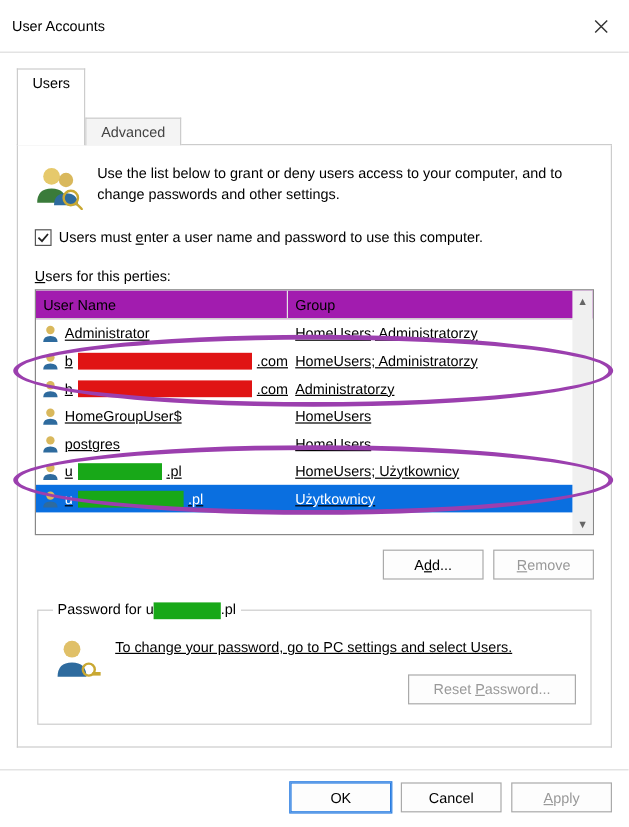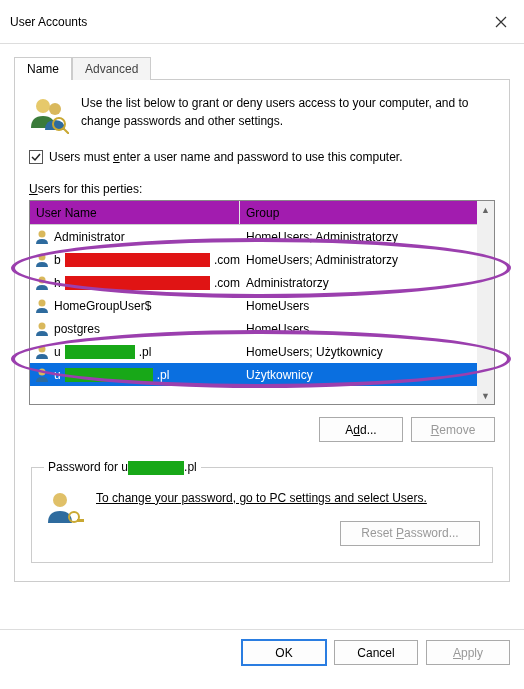--- a/index.html
+++ b/index.html
@@ -46,20 +46,21 @@
     top: 1px;
     font-size: 12px;
   }
   .tab.active {
     background: #fff;
     z-index: 2;
   }
   .tab.inactive {
     background: #f4f4f4;
     color: #444;
+    margin-top: 41px;
   }
   .tab-page {
     border: 1px solid #ccc;
     border-top: none;
     padding: 14px 14px 18px 14px;
     position: relative;
   }
   .intro {
     display: flex;
     gap: 12px;
@@ -95,21 +96,21 @@
     align-items:center;
   }
   .col-name { width: 210px; padding-left:6px; border-right:1px solid #e4e4e4; height:100%; display:flex; align-items:center;}
   .col-group { flex:1; padding-left:6px; height:100%; display:flex; align-items:center;}
   .scrollbar {
     position:absolute; right:0; top:0; width:17px; height:100%;
     background:#f0f0f0;
     display:flex; flex-direction:column; justify-content:space-between; align-items:center;
   }
   .scrollbar .arrow { height:17px; width:17px; display:flex;align-items:center;justify-content:center; font-size:9px; color:#666;}
-  .list-body { position:absolute; left:0; right:17px; top:24px; bottom:0; }
+  .list-body { position:absolute; left:0; right:17px; top:24px; bottom:0;text-decoration:underline; }
   .row {
     display:flex; align-items:center;
     height: 23px;
     font-size:12px;
   }
   .row .c1 { width:210px; padding-left:4px; display:flex; align-items:center; gap:4px; overflow:hidden; white-space:nowrap;}
   .row .c2 { flex:1; padding-left:6px; overflow:hidden; white-space:nowrap;}
   .row.selected { background:#0a6fe0; color:#fff; }
   .usericon { width:16px; height:16px; flex:none; }
   .redblock { display:inline-block; height:14px; background:#e01414; }
@@ -125,21 +126,21 @@
   button.primary { border:1px solid #2a7de1; outline:1px solid #2a7de1; }
   fieldset.pwd {
     border:1px solid #ccc; margin-top:18px; padding:14px 12px 16px 12px;
     position:relative;
   }
   fieldset.pwd legend { padding: 0 4px; font-size:12px; }
   .pwdrow { display:flex; gap:12px; align-items:flex-start;}
   .pwdrow .icon { width:40px; height:40px; flex:none;}
   .pwdrow p { margin:0; line-height:1.5;text-decoration:underline;}
   .footer {
-    position:absolute; left:0; right:0; bottom:12px;
+    position:absolute; left:0; right:0; bottom:0;
     display:flex; gap:8px; justify-content:flex-end;
     padding: 10px 14px 12px;
     border-top:1px solid #ddd;
     background:#fff;
   }
   
   .ellipse {
     position:absolute;
     border: 4px solid #9b3fae;
     border-radius: 50%;
@@ -156,21 +157,21 @@
   <div class="close-btn">
     <svg width="12" height="12" viewBox="0 0 12 12">
         <path d="M1 1 L11 11 M11 1 L1 11" stroke="#333" stroke-width="1.2"></path>
       </svg>
   </div>
 </div>
 
 <div class="client">
 
   <div class="tabs">
-    <div class="tab active">Name</div>
+    <div class="tab active">Users</div>
     <div class="tab inactive">Advanced</div>
   </div>
 
   <div class="tab-page">
 
     <div class="intro">
       <span class="icon">
         <svg viewBox="0 0 40 40" width="40" height="40">
           <circle cx="14" cy="12" r="7" fill="#e6c96b"></circle>
           <path d="M2 34 Q2 22 14 22 Q26 22 26 34 Z" fill="#3a7b3a"></path>

